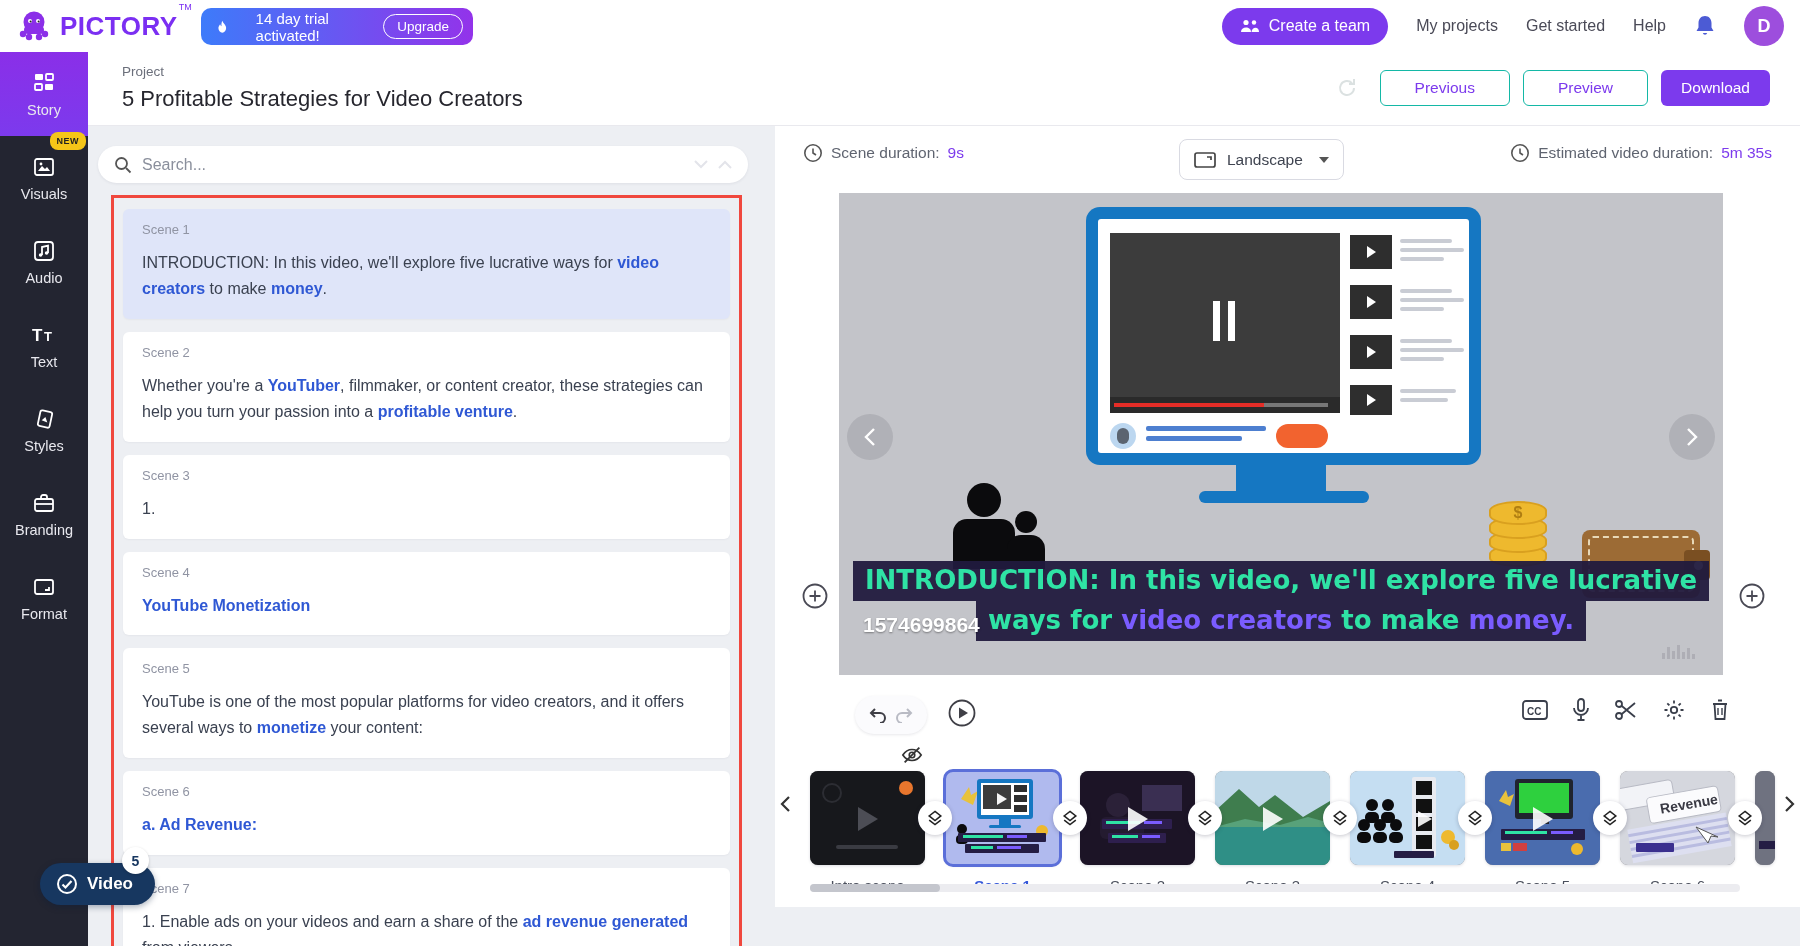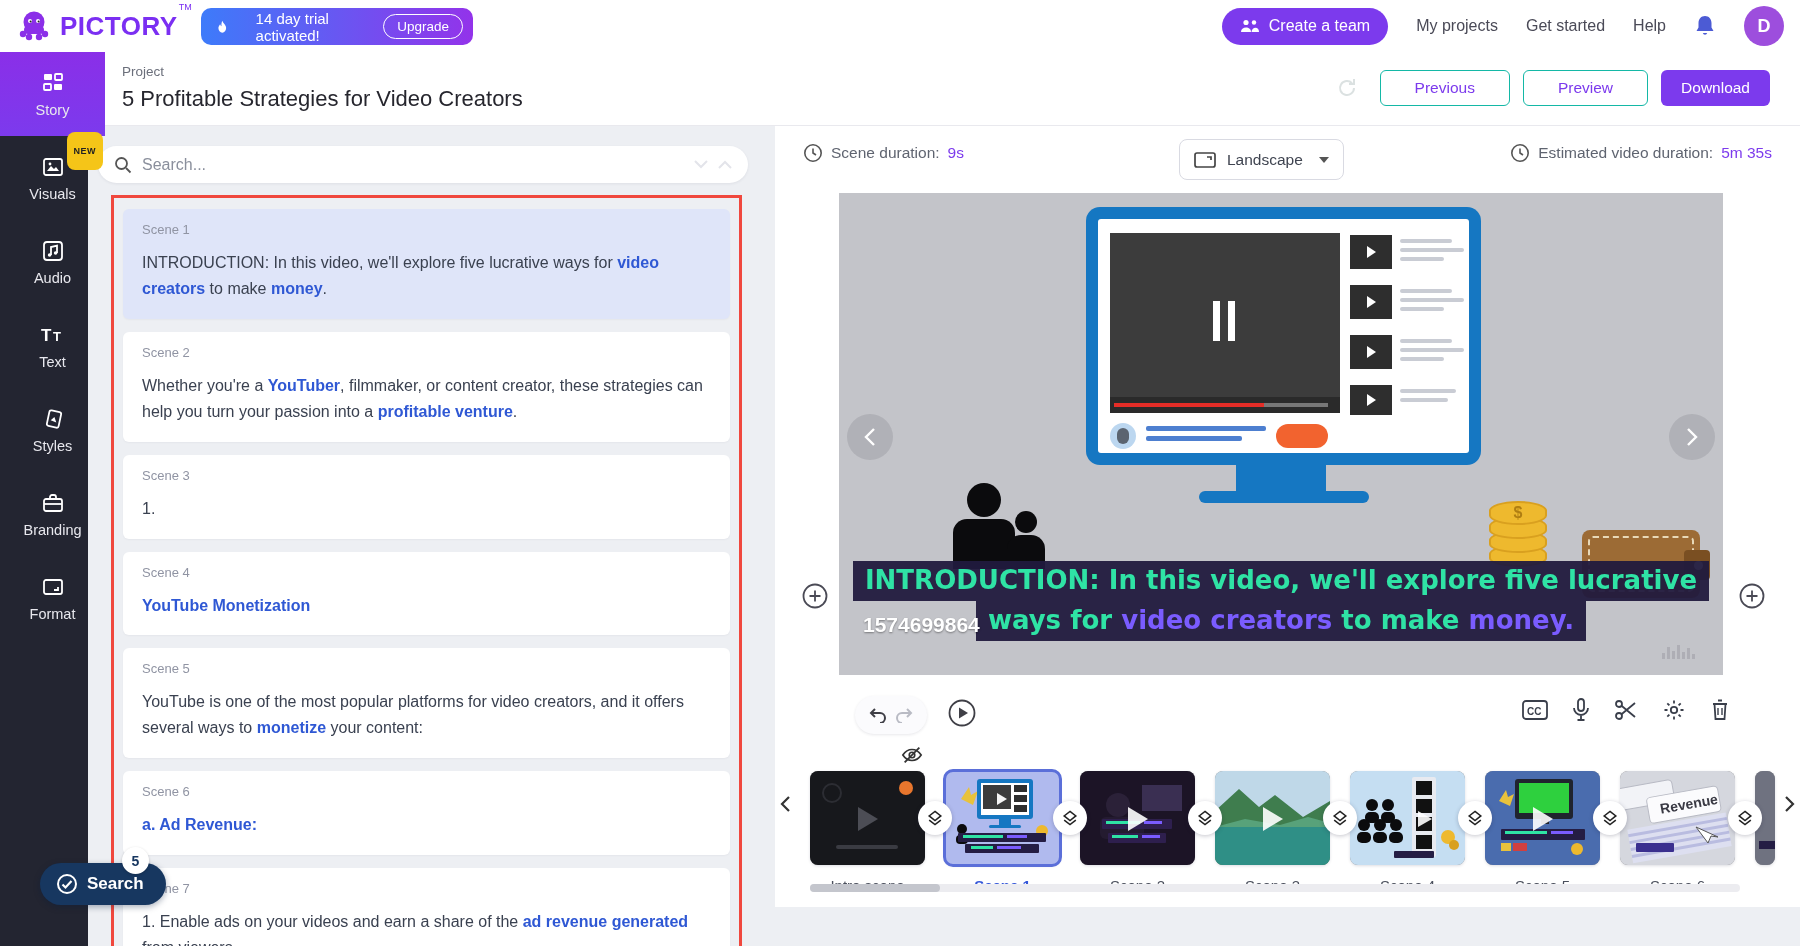--- a/index.html
+++ b/index.html
@@ -15,25 +15,25 @@
     background:linear-gradient(90deg,#3d7bfa,#9333ea); display:flex; align-items:center; gap:28px; padding:0 10px 0 16px; }
   .trial-text { color:#fff; font-size:15px; }
   .upgrade-btn { margin-left:auto; border:1.5px solid #fff; border-radius:14px; padding:4px 13px; color:#fff; font-size:13.5px; background:transparent; cursor:pointer; font-family:inherit;}
   .hnav { position:absolute; right:16px; top:0; height:52px; display:flex; align-items:center; gap:28px; }
   .create-team { background:#7c3aed; color:#fff; border:none; border-radius:20px; height:37px; padding:0 18px; font-size:16px; display:flex; align-items:center; gap:9px; cursor:pointer; font-family:inherit;}
   .hnav-link { font-size:16px; color:#4a4a57; cursor:pointer; }
   .avatar { width:40px; height:40px; border-radius:50%; background:#9d4edd; color:#fff; font-size:18px; font-weight:bold; display:flex; align-items:center; justify-content:center; }
 
   
   .sidebar { position:absolute; left:0; top:52px; width:88px; height:894px; background:#232531; z-index:30; }
-  .side-item { width:105px; height:84px; display:flex; flex-direction:column; align-items:center; justify-content:center; gap:7px; color:#e8e8ee; cursor:pointer; position:relative; }
+  .side-item { width:88px; height:84px; display:flex; flex-direction:column; align-items:center; justify-content:center; gap:7px; color:#e8e8ee; cursor:pointer; position:relative; }
   .side-item .lbl { font-size:14.5px; }
   .side-item.active { background:linear-gradient(180deg,#8a2fe8,#7c3aed); }
   .side-item svg { display:block; }
-  .new-badge { position:absolute; top:-4px; right:2px; background:#f5c518; color:#222; font-size:9px; font-weight:bold; border-radius:8px; padding:14px 7px; letter-spacing:.5px;}
+  .new-badge { position:absolute; top:-4px; right:2px; background:#f5c518; color:#222; font-size:9px; font-weight:bold; border-radius:8px; padding:4px 7px; letter-spacing:.5px;}
 
   
   .projbar { position:absolute; left:88px; top:52px; width:1712px; height:74px; background:#fff; border-bottom:1px solid #e9e9ee; z-index:20;}
   .proj-eyebrow { position:absolute; left:34px; top:12px; font-size:13.5px; color:#6b6f7b; }
   .proj-title { position:absolute; left:34px; top:34px; font-size:22px; color:#26262e; font-weight:500; }
   .proj-actions { position:absolute; right:30px; top:18px; display:flex; align-items:center; gap:13px; }
   .btn-outline { border:1px solid #14b8a6; color:#7c3aed; background:#fff; border-radius:6px; height:36px; padding:0 34px; font-size:15.5px; cursor:pointer; font-family:inherit;}
   .btn-fill { border:none; color:#fff; background:#7c3aed; border-radius:6px; height:36px; padding:0 20px; font-size:15.5px; cursor:pointer; font-family:inherit;}
   .sync-ic { opacity:.35; margin-right:8px; }
 
@@ -671,15 +671,15 @@
         <div class="tl-scroll-handle"></div>
       </div>
   </div>
 </div>
 
 <div class="guide">
   <svg width="22" height="22" viewBox="0 0 22 22">
     <circle cx="11" cy="11" r="9" fill="none" stroke="#fff" stroke-width="2"></circle>
       <path d="M6.5 11.5l3 3 6-6.5" fill="none" stroke="#fff" stroke-width="2.2"></path>
   </svg>
-  <span>Search</span>
+  <span>Video</span>
 </div>
 <div class="guide-badge">5</div>
 
 </body></html>

